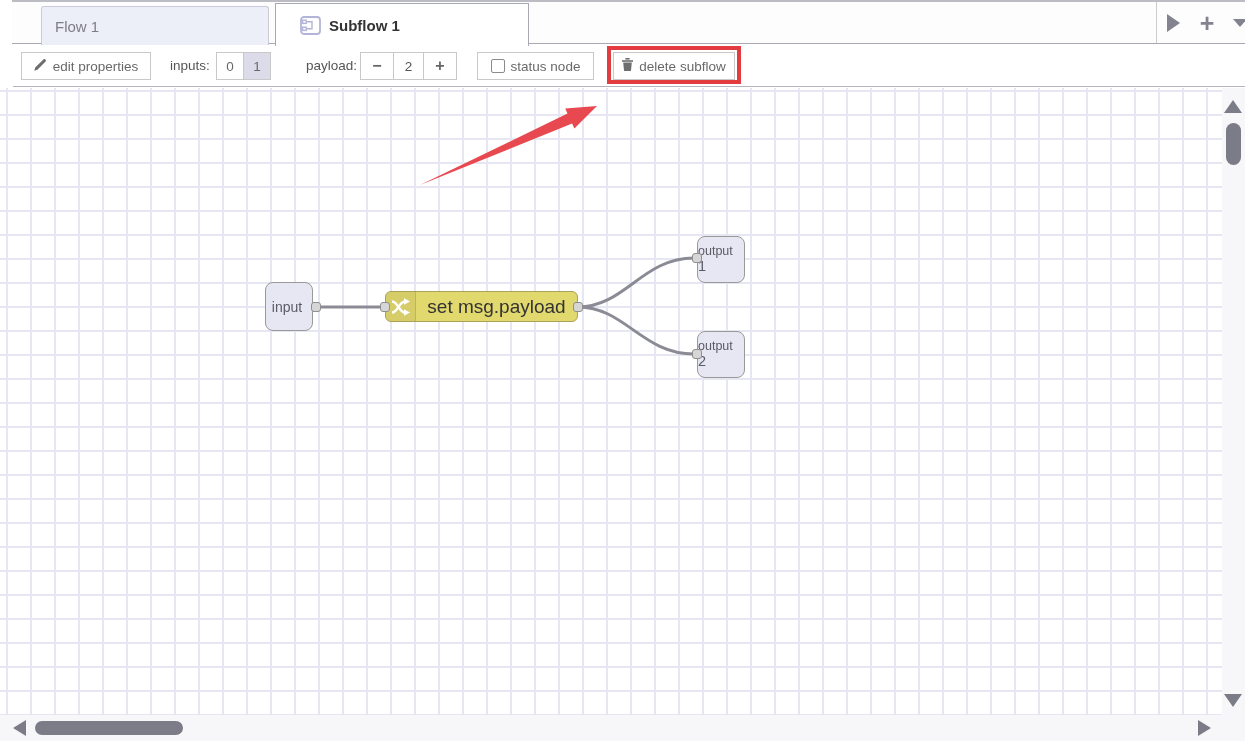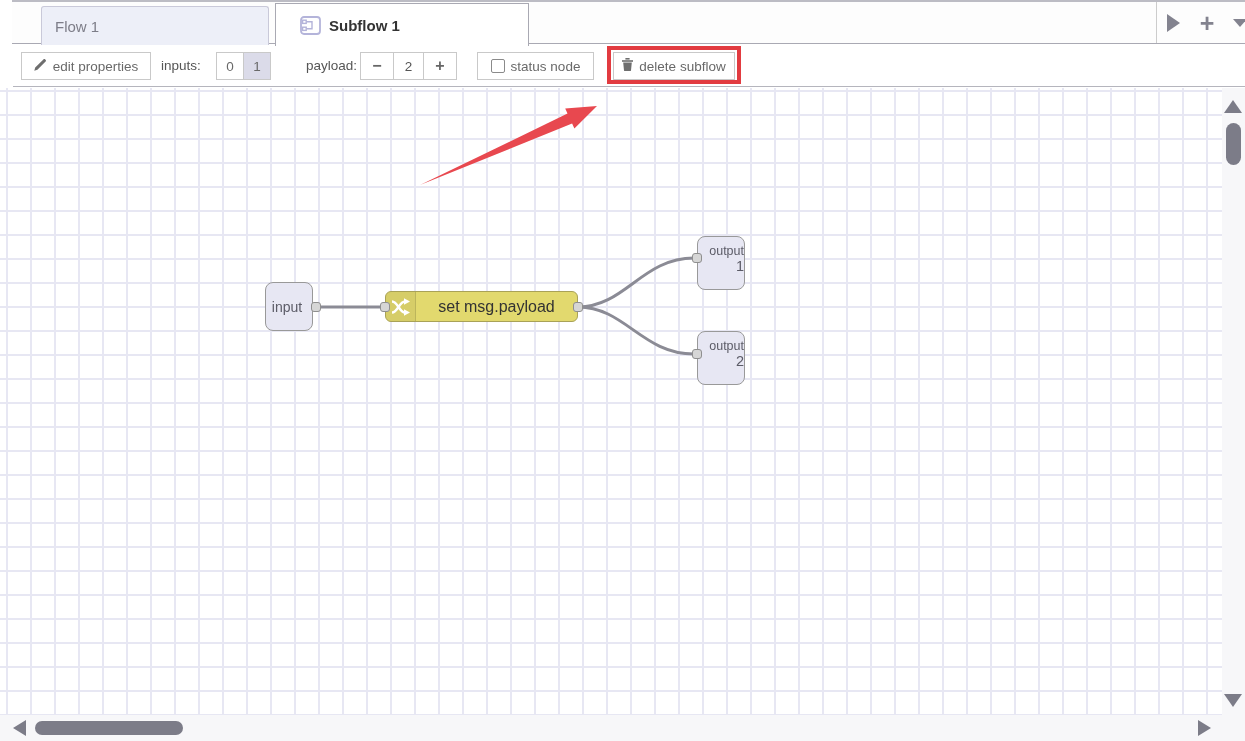--- a/index.html
+++ b/index.html
@@ -58,31 +58,31 @@
   .canvas { position:absolute; left:0; top:88px; width:1222px; height:627px; background:#fff;
             background-image:
               linear-gradient(to right, #e7e7f3 2px, transparent 2px),
               linear-gradient(to bottom, #e7e7f3 2px, transparent 2px);
             background-size:24px 24px; background-position:6px 2px; overflow:hidden; }
   .wires, .annot { position:absolute; left:0; top:0; }
   .node { position:absolute; border-radius:8px; cursor:pointer; }
   .node-io { background:#e7e7f3; border:1.5px solid #999; color:#5b5b66; }
   .node-input { left:265px; top:194px; width:48px; height:49px; display:flex;
                 align-items:center; justify-content:center; font-size:14px; padding-right:4px; }
-  .node-output { left:697px; width:48px; height:54px; text-align:right; font-size:12.5px;
+  .node-output { left:697px; width:48px; height:47px; text-align:left; font-size:12.5px;
                  line-height:15px; padding-top:7px; }
   .node-output .out-num { font-size:14.5px; }
   #node-output-1 { top:148px; }
   #node-output-2 { top:243px; }
   .node-change { left:385px; top:203px; width:193px; height:31px; background:#e2d96e;
                  border:1.5px solid #a9a257; border-radius:6px; display:flex; align-items:center; }
   .node-change .icon-box { width:30px; height:100%; background:rgba(0,0,0,0.05);
                            border-right:1px solid rgba(0,0,0,0.12); border-radius:5px 0 0 5px;
                            display:flex; align-items:center; justify-content:center; }
-  .node-change .node-label { flex:1; text-align:center; color:#333; font-size:16px; }
+  .node-change .node-label { flex:1; text-align:center; color:#333; font-size:19px; }
   .port { position:absolute; width:10px; height:10px; background:#d6d6d6; border:1px solid #8f8f8f;
           border-radius:3px; z-index:3; cursor:crosshair; }
 
   
   .vscroll { position:absolute; left:1222px; top:88px; width:23px; height:627px; background:#f7f7f9; }
   .hscroll { position:absolute; left:0; top:715px; width:1245px; height:26px; background:#f7f7f9; }
   .tri-up    { position:absolute; width:0; height:0; border-bottom:13px solid #7c7c88;
                border-left:9px solid transparent; border-right:9px solid transparent; cursor:pointer; }
   .tri-down  { position:absolute; width:0; height:0; border-top:13px solid #7c7c88;
                border-left:9px solid transparent; border-right:9px solid transparent; cursor:pointer; }
@@ -131,21 +131,21 @@
   <div class="toolbar">
     <button class="tb-btn" style="left:8px; width:130px;">
       <span>
         <svg width="13" height="13" viewBox="0 0 13 13">
           <path d="M1.2,9.6 L0.3,12.7 L3.4,11.8 L11.6,3.6 C12.1,3.1 12.1,2.3 11.6,1.8 L11.2,1.4 C10.7,0.9 9.9,0.9 9.4,1.4 Z" fill="#6e6e6e"></path>
         </svg>
       </span>
       <span>edit properties</span>
     </button>
 
-    <span class="tb-label" style="left:148px;">inputs:</span>
+    <span class="tb-label" style="left:157px;">inputs:</span>
     <div class="toggle-group">
       <button>0</button>
       <button class="sel">1</button>
     </div>
 
     <span class="tb-label" style="left:293px;">payload:</span>
     <div class="spinner">
       <button class="sp-btn minus">−</button>
       <div class="sp-val">2</div>
       <button class="sp-btn plus">+</button>

